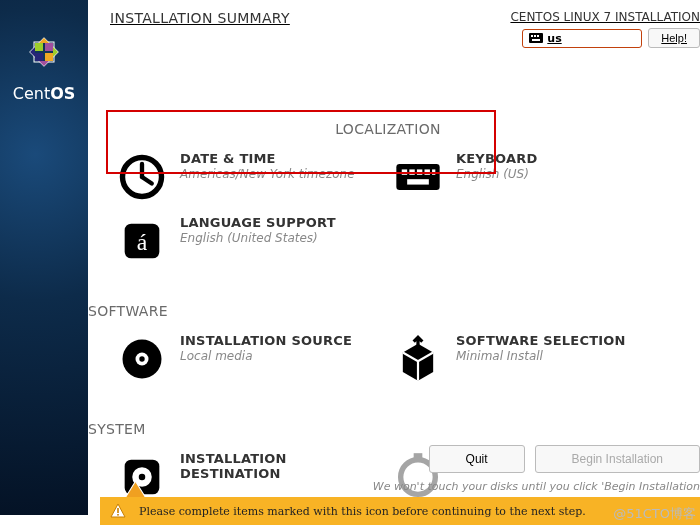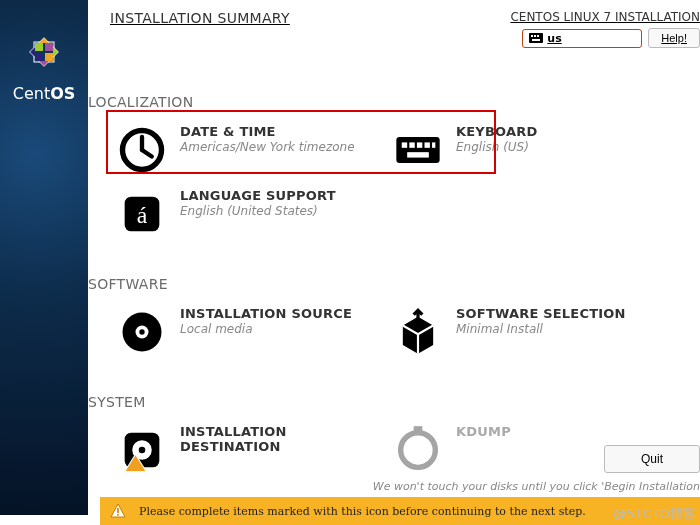--- a/index.html
+++ b/index.html
@@ -19,21 +19,21 @@
   .topbar { display: flex; justify-content: space-between; align-items: flex-start; padding: 10px 0 0 22px; text-decoration: underline; }
   .topbar .title { font-size: 14px; font-weight: 400; color: #333; letter-spacing: 0.3px; }
   .topbar .right { display: flex; flex-direction: column; align-items: flex-end; gap: 4px; padding-right: 0; }
   .topbar .subtitle { font-size: 12px; color: #333; white-space: nowrap; }
   .topbar .rrow { display: flex; gap: 6px; align-items: center; }
   .kbd-ind { display: flex; align-items: center; background: #fff; border: 1px solid #c2410c; border-radius: 3px; padding: 2px 6px; font-size: 11px; font-weight: 700; gap: 4px; width: 120px; }
   .help-btn { background: #f8f8f8; border: 1px solid #bbb; border-radius: 3px; padding: 3px 12px; font-size: 11px; cursor: pointer; }
 
   .content { padding: 0 12px 0 0; }
   .section-head { font-size: 14px; color: #6a6a6a; margin: 30px 0 8px 0; letter-spacing: 0.3px; }
-  .sh-local { margin-top: 46px; }
+  .sh-local { margin-top: 73px; text-align: center; }
   .grid { display: grid; grid-template-columns: 300px 300px; column-gap: 0; }
   .spoke { display: flex; align-items: flex-start; gap: 12px; padding: 6px 4px; cursor: pointer; position: relative; }
   .spoke.indent { margin-left: 24px; }
   .spoke .icon { width: 52px; height: 52px; flex-shrink: 0; display: flex; align-items: center; justify-content: center; }
   .spoke .txt .t { font-size: 13px; font-weight: 700; color: #333; letter-spacing: 0.2px; }
   .spoke .txt .s { font-size: 12px; font-style: italic; color: #888; margin-top: 1px; }
   .spoke.dim .icon svg { opacity: 0.35; }
   .spoke.dim .txt .t { color: #aaa; }
   .spoke.dim .txt .s { color: #ccc; }
   .highlight { position: absolute; border: 2px solid #d40000; left: 18px; top: 110px; width: 390px; height: 64px; pointer-events: none; }
@@ -201,20 +201,21 @@
               <div class="s"> </div>
             </div>
         </div>
       </div>
     </div>
 
     <div class="highlight"></div>
 
     <div class="footer-btns">
       <button class="btn">Quit</button>
+      <button class="btn disabled">Begin Installation</button>
     </div>
     <div class="hint">We won't touch your disks until you click 'Begin Installation</div>
   </div>
 
   <div class="warnbar">
     <svg class="wicon" viewBox="0 0 16 16">
         <polygon points="8,1 15,14 1,14" fill="#fff" stroke="#c77f00" stroke-width="1"></polygon>
         <rect x="7.2" y="5" width="1.6" height="5" fill="#c77f00"></rect>
         <rect x="7.2" y="11" width="1.6" height="1.6" fill="#c77f00"></rect>
       </svg>

